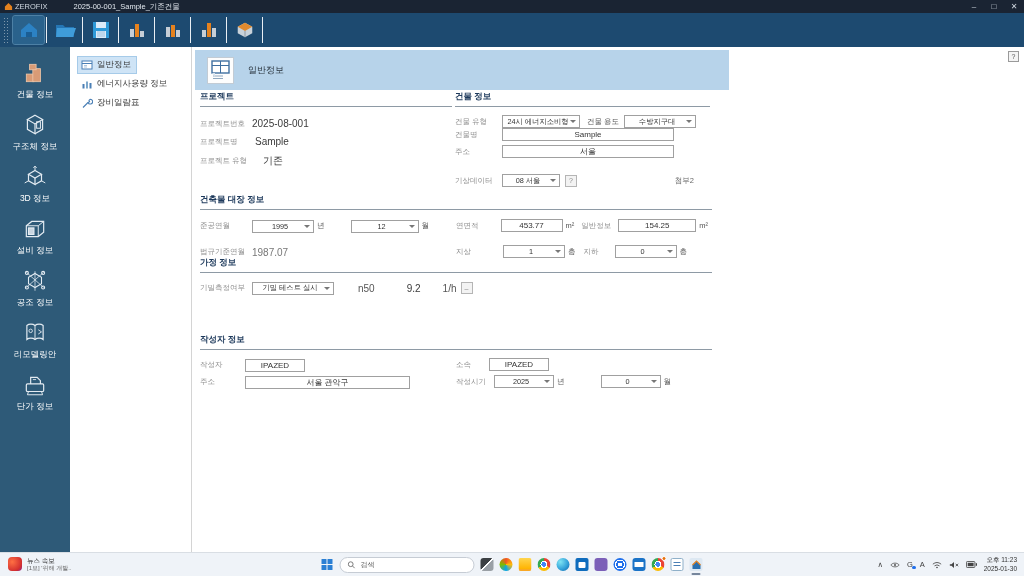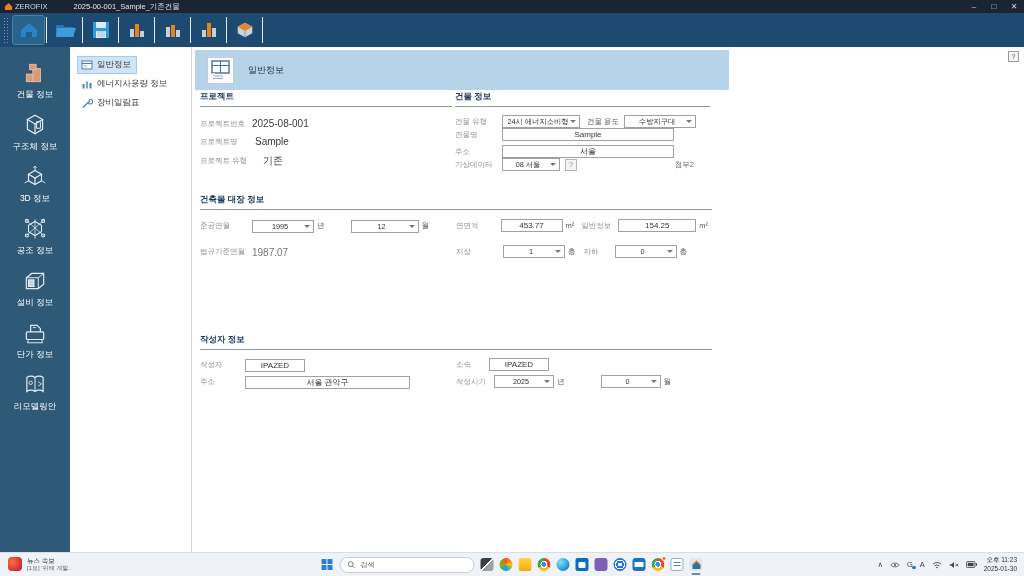--- a/index.html
+++ b/index.html
@@ -187,55 +187,55 @@
       <svg width="26" height="26" viewBox="0 0 24 24" fill="none" stroke="#e3ebf2" stroke-width="1.1">
           <path d="M12 6l6 3.5-6 3.5-6-3.5z"></path>
           <path d="M6 9.5v6l6 3.5v-6"></path>
           <path d="M18 9.5v6l-6 3.5"></path>
           <path d="M12 6V2m0 0l-1.5 1.5M12 2l1.5 1.5" stroke-width="0.9"></path>
           <path d="M6 15.5l-3.5 2M18 15.5l3.5 2" stroke-width="0.9"></path>
         </svg>
       <span class="lab">3D 정보</span>
     </div>
     <div class="side-item">
+      <svg width="26" height="26" viewBox="0 0 24 24" fill="none" stroke="#e3ebf2" stroke-width="1.1">
+          <path d="M4 9l5-4h11v10l-5 4H4z"></path>
+          <path d="M4 9h11v10M15 9l5-4" stroke-width="0.9"></path>
+          <rect x="6" y="11" width="5" height="6" fill="#e3ebf2" fill-opacity="0.85"></rect>
+        </svg>
+      <span class="lab">설비 정보</span>
+    </div>
+    <div class="side-item">
       <svg width="26" height="26" viewBox="0 0 24 24" fill="none" stroke="#e3ebf2" stroke-width="1">
           <path d="M12 5l6 3.5v6L12 18l-6-3.5v-6z"></path>
           <path d="M4 4l16 14M20 4 4 18M12 3v18" stroke-width="0.7"></path>
           <circle cx="4.5" cy="4.5" r="1.4"></circle>
           <circle cx="19.5" cy="4.5" r="1.4"></circle>
           <circle cx="4.5" cy="18" r="1.4"></circle>
           <circle cx="19.5" cy="18" r="1.4"></circle>
         </svg>
       <span class="lab">공조 정보</span>
     </div>
     <div class="side-item">
       <svg width="26" height="26" viewBox="0 0 24 24" fill="none" stroke="#e3ebf2" stroke-width="1.1">
-          <path d="M4 9l5-4h11v10l-5 4H4z"></path>
-          <path d="M4 9h11v10M15 9l5-4" stroke-width="0.9"></path>
-          <rect x="6" y="11" width="5" height="6" fill="#e3ebf2" fill-opacity="0.85"></rect>
-        </svg>
-      <span class="lab">설비 정보</span>
+          <path d="M12 5c-2-1.6-5.5-1.6-7.5 0v13c2-1.6 5.5-1.6 7.5 0 2-1.6 5.5-1.6 7.5 0V5c-2-1.6-5.5-1.6-7.5 0z"></path>
+          <path d="M12 5v13" stroke-width="0.9"></path>
+          <circle cx="8" cy="10" r="1.6" stroke-width="0.8"></circle>
+          <path d="M15 9l3 2-3 2" stroke-width="0.8"></path>
+        </svg>
+      <span class="lab">리모델링안</span>
     </div>
     <div class="side-item">
       <svg width="26" height="26" viewBox="0 0 24 24" fill="none" stroke="#e3ebf2" stroke-width="1.1">
           <path d="M8 11V5h6l3 3v3"></path>
           <rect x="4" y="11" width="16" height="7" rx="1"></rect>
           <path d="M6 18l-1 3h14l-1-3" stroke-width="0.9"></path>
           <path d="M10 7h3" stroke-width="0.8"></path>
         </svg>
       <span class="lab">단가 정보</span>
-    </div>
-    <div class="side-item">
-      <svg width="26" height="26" viewBox="0 0 24 24" fill="none" stroke="#e3ebf2" stroke-width="1.1">
-          <path d="M12 5c-2-1.6-5.5-1.6-7.5 0v13c2-1.6 5.5-1.6 7.5 0 2-1.6 5.5-1.6 7.5 0V5c-2-1.6-5.5-1.6-7.5 0z"></path>
-          <path d="M12 5v13" stroke-width="0.9"></path>
-          <circle cx="8" cy="10" r="1.6" stroke-width="0.8"></circle>
-          <path d="M15 9l3 2-3 2" stroke-width="0.8"></path>
-        </svg>
-      <span class="lab">리모델링안</span>
     </div>
   </div>
 
   <div class="navpanel">
     <div class="nav-item selected">
       <svg width="12" height="12" viewBox="0 0 12 12">
           <rect x="1" y="2" width="10" height="8" fill="#fff" stroke="#4a7fb5"></rect>
           <path d="M1 4.5h10" stroke="#4a7fb5"></path>
           <path d="M3 6.5h3M3 8h3" stroke="#9bb8d4" stroke-width="0.8"></path>
         </svg>
@@ -302,21 +302,21 @@
           </div>
       </div>
       <div class="frow" style="">
         <span class="lbl" style="width:47px">건물명</span>
         <div class="inp" style="width:172px">Sample</div>
       </div>
       <div class="frow" style="margin-top:4px">
         <span class="lbl" style="width:47px">주소</span>
         <div class="inp" style="width:172px">서울</div>
       </div>
-      <div class="frow" style="margin-top:0">
+      <div class="frow" style="margin-top:16px">
         <span class="lbl" style="width:47px">기상데이터</span>
         <div class="dd" style="width:58px">
             <span>08 서울</span>
             <i class="caret"></i>
           </div>
         <div class="sq-btn" style="margin-left:5px">?</div>
         <span class="attach">첨부2</span>
       </div>
     </div>
 
@@ -356,20 +356,34 @@
           <span class="lbl" style="margin-left:8px">지하</span>
           <div class="dd" style="width:62px;margin-left:16px">
               <span>0</span>
               <i class="caret"></i>
             </div>
           <span class="unit">층</span>
         </div>
       </div>
     </div>
 
+    <div class="section" style="left:8px;top:210px;width:512px">
+      <div class="sec-title">가정 정보</div>
+      <div class="frow" style="margin-top:8px;height:14px">
+        <span class="lbl" style="width:52px">기밀측정여부</span>
+        <div class="dd" style="width:82px">
+            <span>기밀 테스트 실시</span>
+            <i class="caret"></i>
+          </div>
+        <span class="val" style="margin-left:24px;color:#555">n50</span>
+        <span class="val" style="margin-left:32px">9.2</span>
+        <span class="val" style="margin-left:22px;color:#555">1/h</span>
+        <div class="sq-btn" style="margin-left:4px">–</div>
+      </div>
+    </div>
 
     <div class="section" style="left:8px;top:287px;width:512px">
       <div class="sec-title">작성자 정보</div>
       <div class="frow" style="margin-top:8px;height:14px">
         <span class="lbl" style="width:45px">작성자</span>
         <div class="inp" style="width:60px">IPAZED</div>
         <div class="rgroup">
           <span class="lbl">소속</span>
           <div class="inp" style="width:60px;margin-left:18px">IPAZED</div>
         </div>

